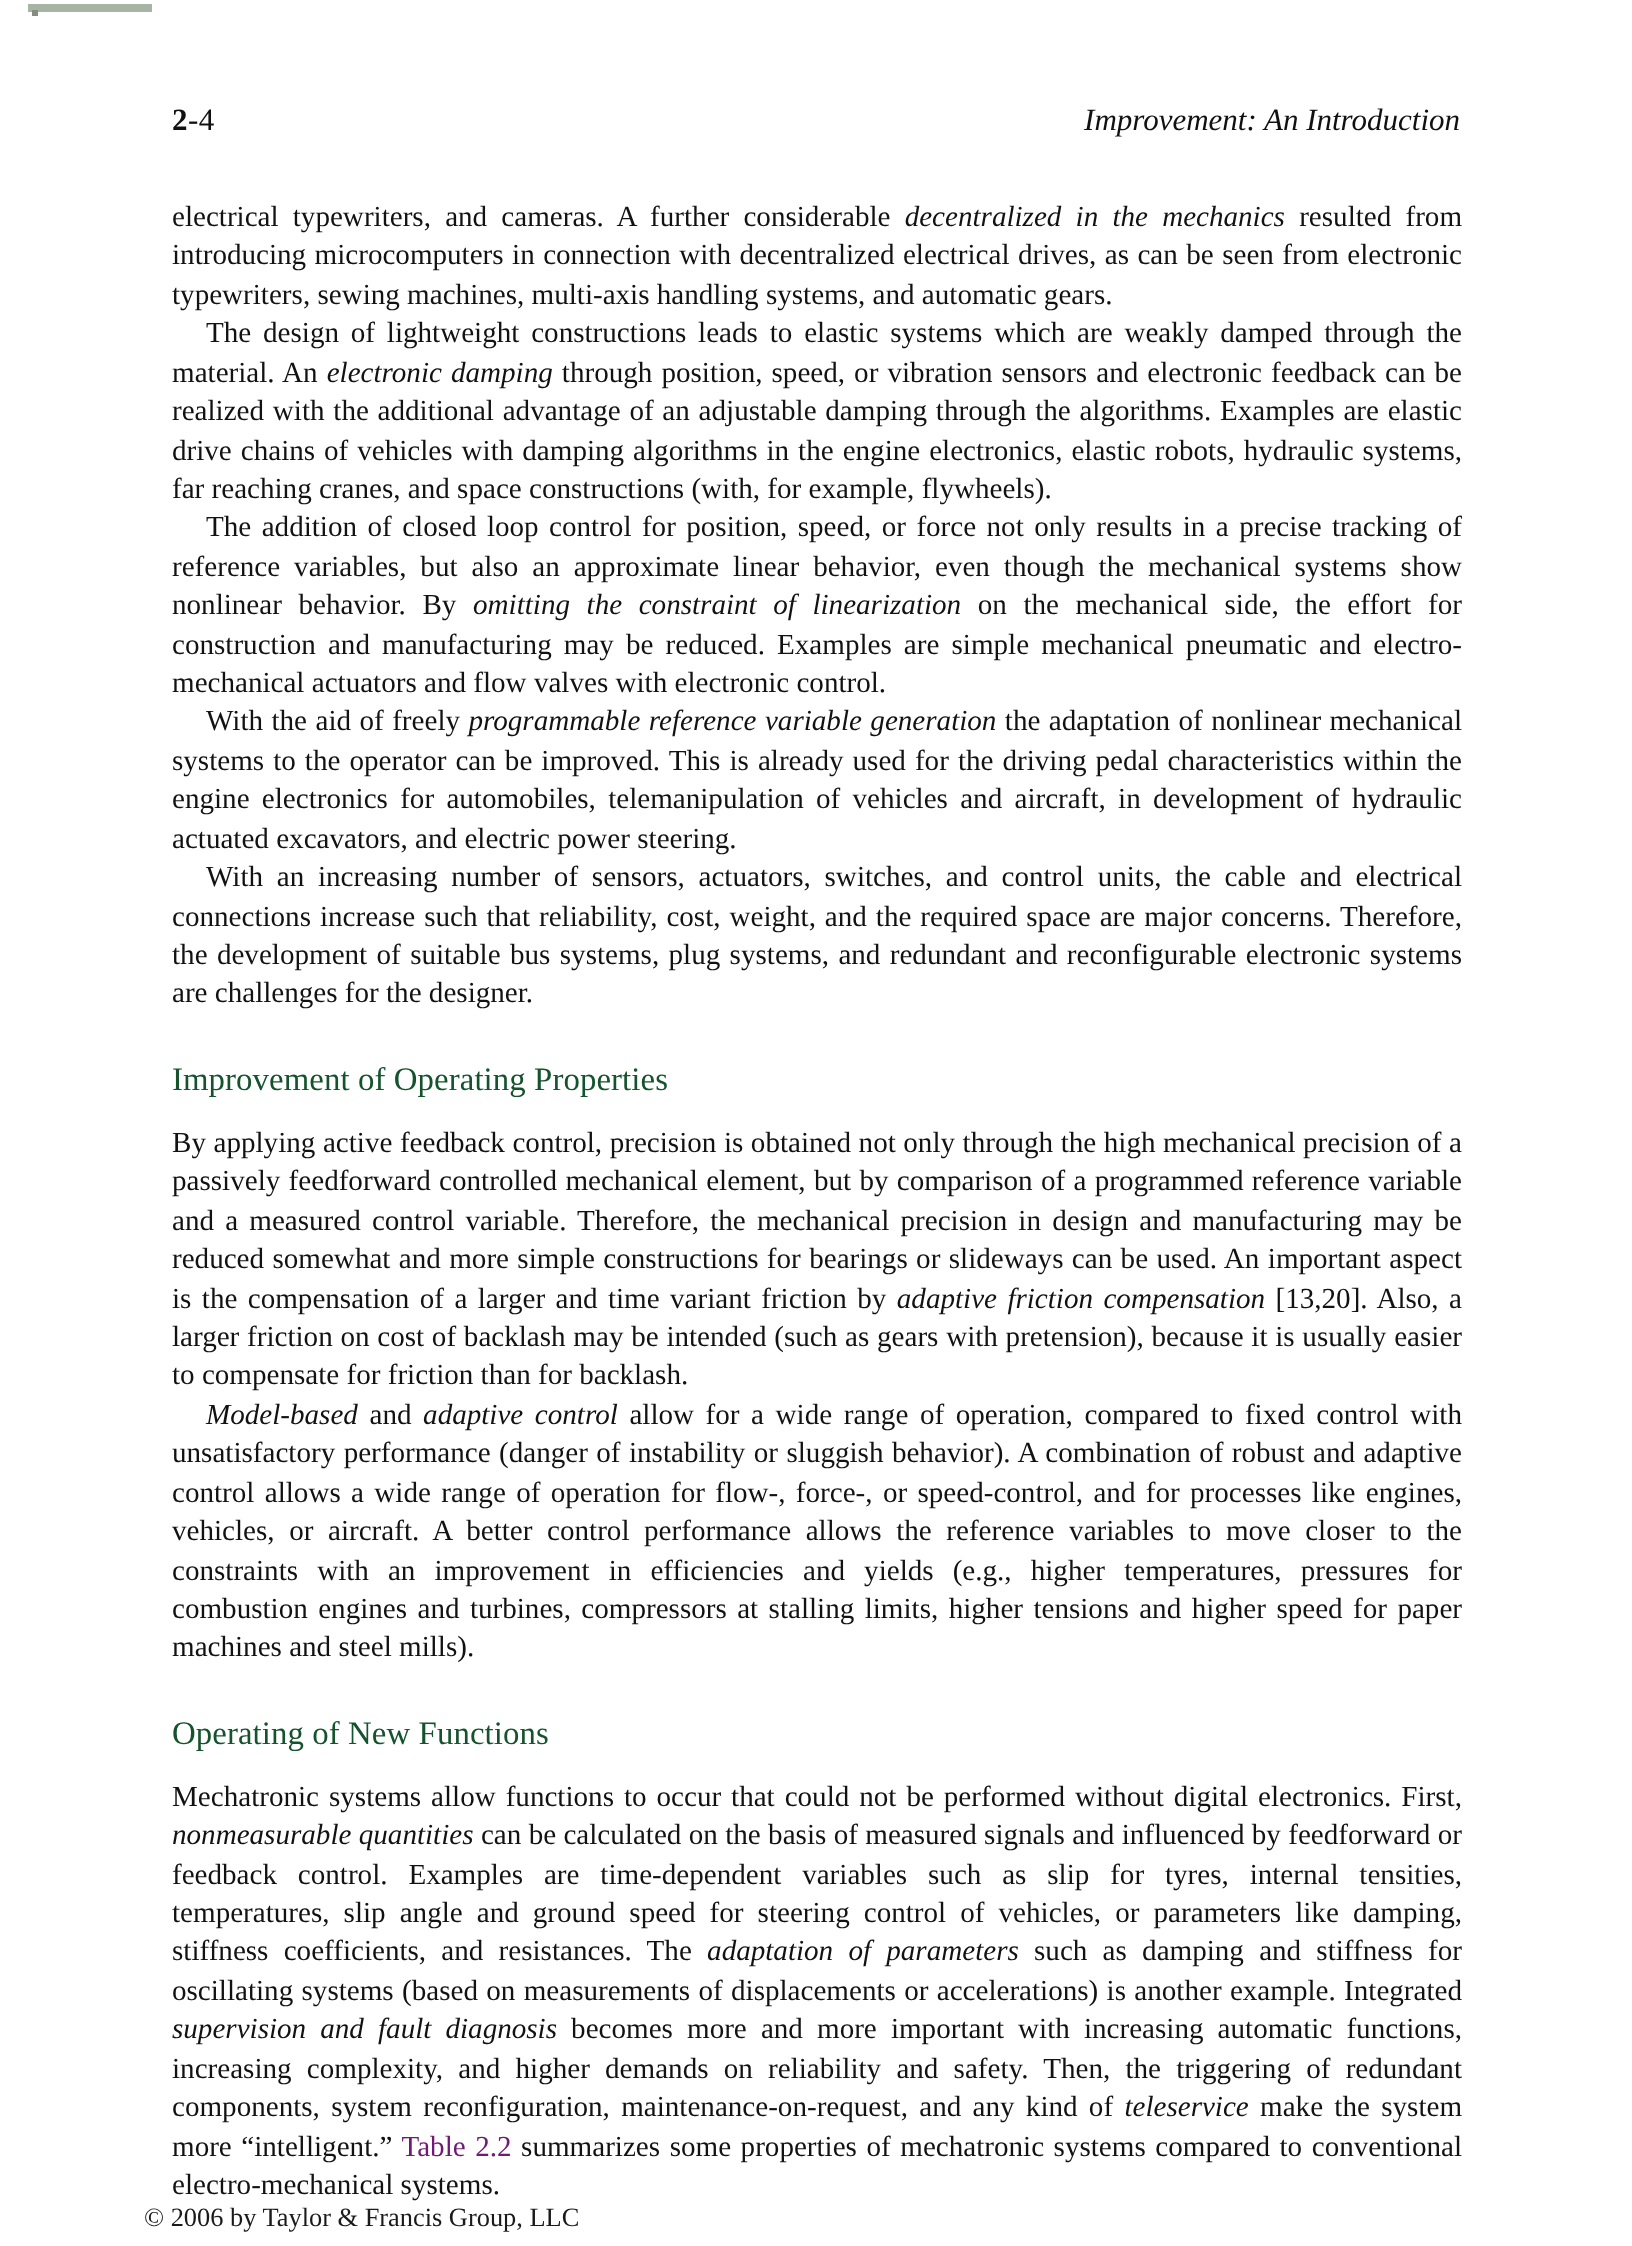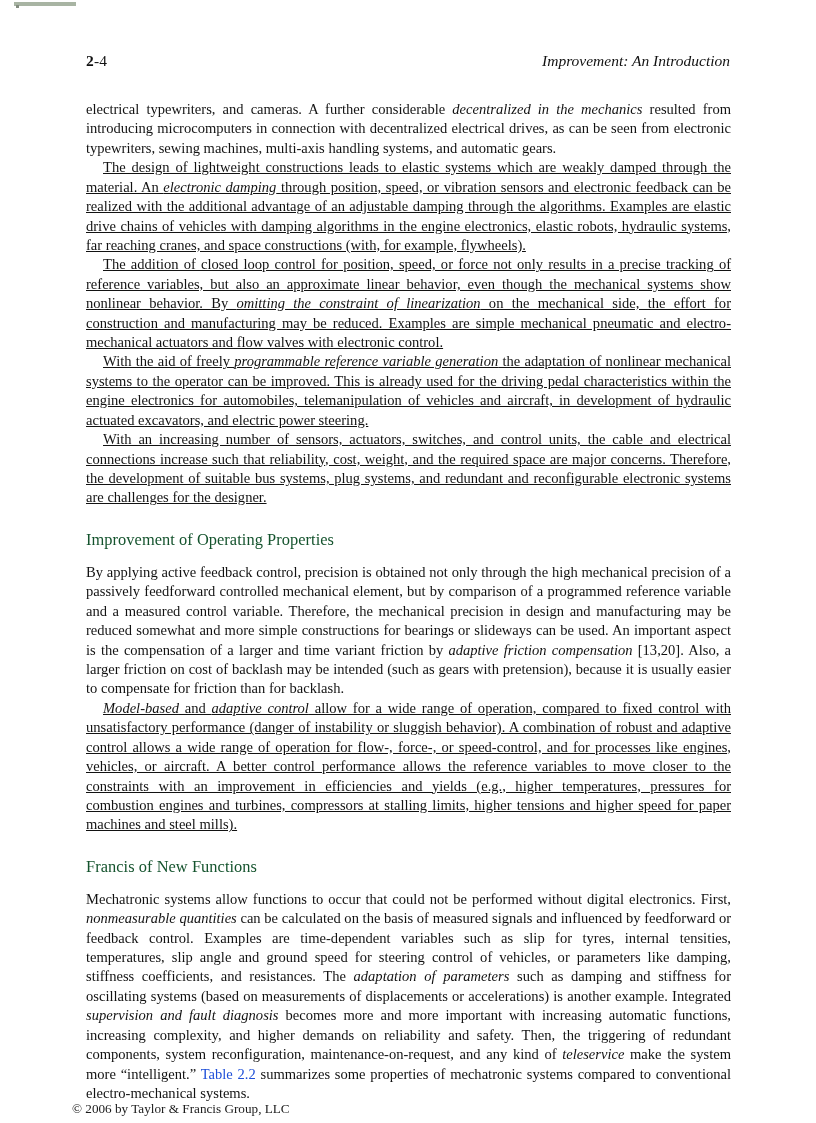--- a/index.html
+++ b/index.html
@@ -86,39 +86,38 @@
     margin: 0;
     font-size: 14.55px;
     line-height: 19.42px;
     text-align: justify;
     text-justify: inter-word;
     hyphens: none;
     color: #121212;
   }
   p.body-text.indented {
     text-indent: 17px;
-    text-decoration: underline;
   }
 
   h2.section-heading {
     margin: 0;
     font-size: 16.4px;
     font-weight: normal;
     line-height: 20px;
     color: #14532d;
     letter-spacing: 0.05px;
   }
 
   .gap-before-heading { height: 22px; }
   .gap-after-heading { height: 13px; }
 
   em { font-style: italic; }
 
   a.xref {
-    color: #1d4ed8;
+    color: #701a75;
     text-decoration: none;
   }
 
   
   .footer {
     position: absolute;
     left: 72px;
     top: 1101px;
     font-size: 13.2px;
     color: #1a1a1a;
@@ -150,21 +149,21 @@
     <p class="body-text indented">With an increasing number of sensors, actuators, switches, and control units, the cable and electrical connections increase such that reliability, cost, weight, and the required space are major concerns. Therefore, the development of suitable bus systems, plug systems, and redundant and reconfigurable electronic systems are challenges for the designer.</p>
 
     <div class="gap-before-heading"></div>
     <h2 class="section-heading">Improvement of Operating Properties</h2>
     <div class="gap-after-heading"></div>
 
     <p class="body-text">By applying active feedback control, precision is obtained not only through the high mechanical precision of a passively feedforward controlled mechanical element, but by comparison of a programmed reference variable and a measured control variable. Therefore, the mechanical precision in design and manufacturing may be reduced somewhat and more simple constructions for bearings or slideways can be used. An important aspect is the compensation of a larger and time variant friction by <em>adaptive friction compensation</em> [13,20]. Also, a larger friction on cost of backlash may be intended (such as gears with pretension), because it is usually easier to compensate for friction than for backlash.</p>
     <p class="body-text indented"><em>Model-based</em> and <em>adaptive control</em> allow for a wide range of operation, compared to fixed control with unsatisfactory performance (danger of instability or sluggish behavior). A combination of robust and adaptive control allows a wide range of operation for flow-, force-, or speed-control, and for processes like engines, vehicles, or aircraft. A better control performance allows the reference variables to move closer to the constraints with an improvement in efficiencies and yields (e.g., higher temperatures, pressures for combustion engines and turbines, compressors at stalling limits, higher tensions and higher speed for paper machines and steel mills).</p>
 
     <div class="gap-before-heading"></div>
-    <h2 class="section-heading">Francis of New Functions</h2>
+    <h2 class="section-heading">Operating of New Functions</h2>
     <div class="gap-after-heading"></div>
 
     <p class="body-text">Mechatronic systems allow functions to occur that could not be performed without digital electronics. First, <em>nonmeasurable quantities</em> can be calculated on the basis of measured signals and influenced by feedforward or feedback control. Examples are time-dependent variables such as slip for tyres, internal tensities, temperatures, slip angle and ground speed for steering control of vehicles, or parameters like damping, stiffness coefficients, and resistances. The <em>adaptation of parameters</em> such as damping and stiffness for oscillating systems (based on measurements of displacements or accelerations) is another example. Integrated <em>supervision and fault diagnosis</em> becomes more and more important with increasing automatic functions, increasing complexity, and higher demands on reliability and safety. Then, the triggering of redundant components, system reconfiguration, maintenance-on-request, and any kind of <em>teleservice</em> make the system more “intelligent.” <a class="xref" href="#">Table 2.2</a> summarizes some properties of mechatronic systems compared to conventional electro-mechanical systems.</p>
 
   </div>
 
   <div class="footer">© 2006 by Taylor &amp; Francis Group, LLC</div>
 
 </div>
 

